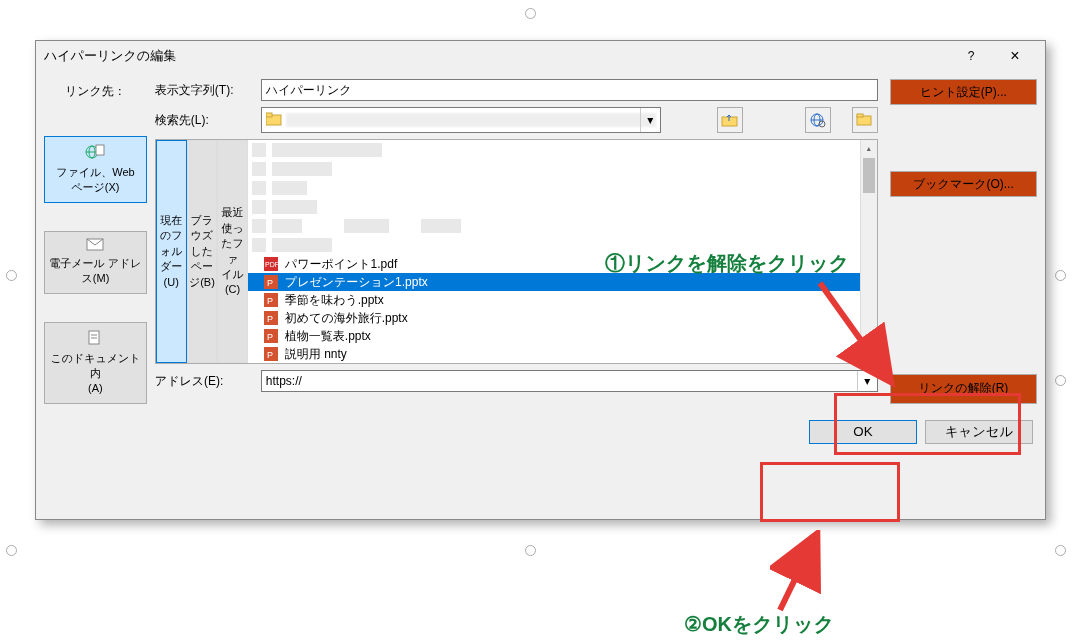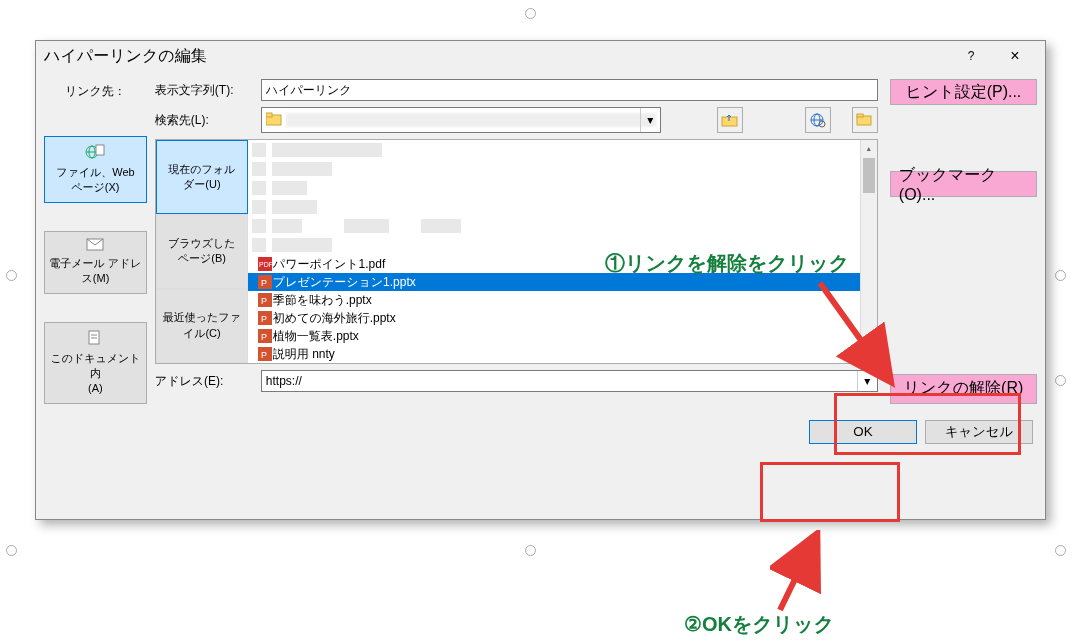--- a/index.html
+++ b/index.html
@@ -4,62 +4,62 @@
 <style>
 * { box-sizing: border-box; margin: 0; padding: 0; }
 body { font-family: "Yu Gothic UI", "Meiryo", sans-serif; font-size: 12px; background: #fff; width: 1083px; height: 642px; position: relative; }
 
 .canvas { width: 1083px; height: 642px; position: relative; background: #fff; }
 
 .handle { position: absolute; width: 11px; height: 11px; border: 1px solid #aaa; border-radius: 50%; background: #fff; }
 
 .dialog { position: absolute; left: 35px; top: 40px; width: 1011px; height: 480px; background: #f0f0f0; border: 1px solid #888; box-shadow: 5px 5px 10px rgba(0,0,0,0.3); }
 .titlebar { height: 30px; display: flex; align-items: center; padding: 0 8px; }
-.titlebar-title { flex: 1; font-size: 16px; }
+.titlebar-title { flex: 1; font-size: 13px; }
 .titlebar-btn { width: 44px; height: 24px; display: flex; align-items: center; justify-content: center; cursor: pointer; }
 
 .dlg-body { display: flex; padding: 8px; gap: 8px; }
 
 .left-col { width: 116px; display: flex; flex-direction: column; gap: 4px; }
 .left-label { text-align: center; padding: 4px 0 8px 0; }
 .link-btn { border: 1px solid #adadad; background: #e1e1e1; padding: 6px 2px; text-align: center; font-size: 11px; line-height: 1.4; cursor: pointer; margin-top: 24px; }
 .link-btn.selected { background: #cce8ff; border: 1px solid #0078d7; }
 .link-btn .ico { display: block; margin: 0 auto 4px auto; }
 
 .main-col { flex: 1; display: flex; flex-direction: column; gap: 6px; }
 .row { display: flex; align-items: center; gap: 21px; }
 .row-label { width: 85px; text-align: left; font-size: 12px; white-space: nowrap; }
 .txt-input { flex: 1; height: 22px; border: 1px solid #7a7a7a; background: #fff; padding: 0 4px; font-size: 12px; }
 .combo { flex: 1; height: 26px; border: 1px solid #7a7a7a; background: #fff; display: flex; align-items: center; padding: 0 4px; position: relative; }
 .combo .dd { position: absolute; right: 0; top: 0; bottom: 0; width: 20px; border-left: 1px solid #ccc; display: flex; align-items: center; justify-content: center; }
 .combo .fold { width: 16px; height: 16px; margin-right: 4px; }
 .tb-btn { width: 26px; height: 26px; border: 1px solid #adadad; background: #f0f0f0; display: flex; align-items: center; justify-content: center; cursor: pointer; }
 
 .browse-area { display: flex; height: 225px; border: 1px solid #adadad; }
-.browse-tabs { width: 92px; display: flex; flex-direction: column; }
+.browse-tabs { width: 92px; display: flex; flex-direction: row; }
 .browse-tab { flex: 1; border: 1px solid #ddd; background: #e1e1e1; display: flex; align-items: center; justify-content: center; text-align: center; font-size: 11px; line-height: 1.4; cursor: pointer; }
 .browse-tab.selected { background: #cce8ff; border-color: #0078d7; }
 .file-list { flex: 1; background: #fff; overflow: hidden; position: relative; }
-.file-item { display: flex; align-items: center; height: 18px; padding: 0 9px; font-size: 12px; }
+.file-item { display: flex; align-items: center; height: 18px; padding: 0 15px; font-size: 12px; gap: 6px; }
 .file-item.selected { background: #0078d7; color: #fff; }
 .file-ico { width: 16px; height: 14px; display: inline-flex; align-items: center; justify-content: center; }
 .blur-items { height: 115px; display: flex; flex-direction: column; }
 .blur-row { flex: 1; display: flex; align-items: center; padding-left: 4px; gap: 6px; }
 .blur-box { background: #e8e8e8; height: 14px; }
 .scrollbar { position: absolute; right: 0; top: 0; bottom: 0; width: 17px; background: #f0f0f0; border-left: 1px solid #ddd; }
 .scroll-up, .scroll-down { position: absolute; left: 0; right: 0; height: 17px; display: flex; align-items: center; justify-content: center; font-size: 8px; color: #666; }
 .scroll-up { top: 0; } .scroll-down { bottom: 0; }
 .scroll-thumb { position: absolute; left: 2px; right: 2px; top: 18px; height: 35px; background: #c0c0c0; }
 
 .addr-combo { flex: 1; height: 22px; border: 1px solid #7a7a7a; background: #fff; display: flex; align-items: center; }
 .addr-combo .val { flex: 1; padding: 0 4px; }
 .addr-combo .dd { width: 20px; border-left: 1px solid #ccc; display: flex; align-items: center; justify-content: center; height: 100%; }
 
 .right-col { width: 170px; display: flex; flex-direction: column; gap: 8px; padding-left: 4px; }
-.btn { height: 26px; border: 1px solid #adadad; background: #f9a8d4; display: flex; align-items: center; justify-content: center; font-size: 16px; cursor: pointer; padding: 0 8px; }
+.btn { height: 26px; border: 1px solid #adadad; background: #c2410c; display: flex; align-items: center; justify-content: center; font-size: 12px; cursor: pointer; padding: 0 8px; }
 
 .bottom-btns { display: flex; justify-content: flex-end; gap: 8px; padding: 8px 12px 0 0; }
 .bottom-btn { width: 108px; height: 24px; border: 1px solid #adadad; background: #e1e1e1; cursor: pointer; display: flex; align-items: center; justify-content: center; }
 .bottom-btn.default { border: 1px solid #0078d7; }
 
 .annot-box { position: absolute; border: 3px solid #e53935; pointer-events: none; }
 .annot-text { position: absolute; color: #15803d; font-weight: bold; font-size: 20px; pointer-events: none; }
 
 svg.arrow { position: absolute; pointer-events: none; }
 </style>

